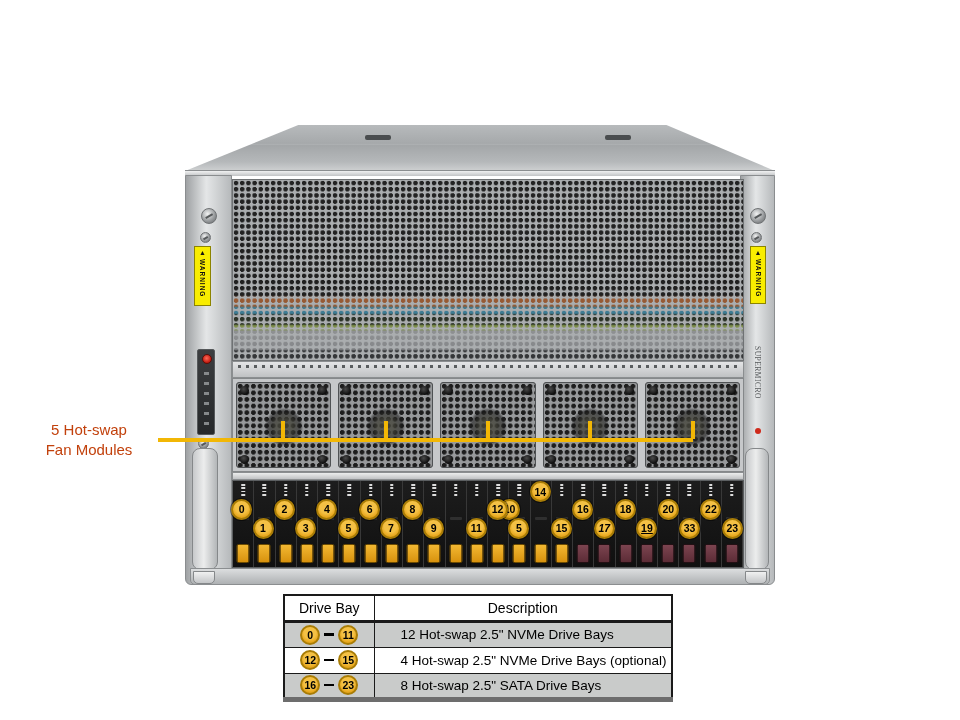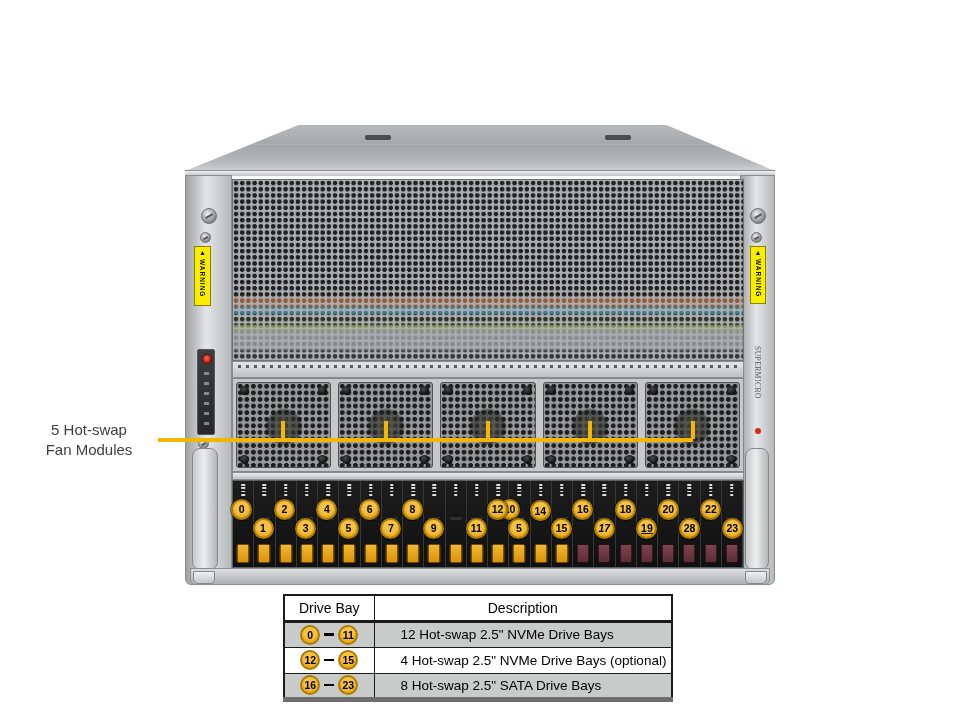--- a/index.html
+++ b/index.html
@@ -112,21 +112,21 @@
   
   .badge { display:flex; align-items:center; justify-content:center;
            width:21px; height:21px; border-radius:50%;
            background:radial-gradient(circle at 50% 38%, #f4c145 0 45%, #e8a81e 70%, #cf8e08);
            border:2px solid #a87c06; color:#000; font-size:10.5px; font-weight:bold;
            font-family:"Liberation Sans", sans-serif; }
   .drive-row .badge { position:absolute; z-index:3; box-shadow:0 0 0 1px rgba(0,0,0,.45); }
 
   
   .callout-label { position:absolute; left:28px; top:420px; width:122px; text-align:center;
-                   font-size:15px; color:#404040; line-height:20px; }
+                   font-size:15px; color:#c2410c; line-height:20px; }
   .callout-line { position:absolute; left:158px; top:438px; width:535px; height:4px; background:#f2b705; }
   .callout-tick { position:absolute; top:421px; width:4px; height:18px; background:#f2b705; }
 
   
   .bay-table { position:absolute; left:283px; top:594px; width:390px; border-collapse:collapse;
                font-size:13.5px; color:#000; border:2px solid #1a1a1a; border-bottom:5px solid #6d6d6d; }
   .bay-table th { height:26px; font-size:14px; font-weight:normal; background:#fff;
                   border:1px solid #1a1a1a; border-bottom:3px solid #1a1a1a; }
   .bay-table td { height:26px; border:1px solid #1a1a1a; }
   .bay-table .col-bay { width:90px; }
@@ -356,28 +356,28 @@
         <div class="badge" style="left: 83.49px; top: 17.5px;">4</div>
         <div class="badge" style="left: 104.82px; top: 36.5px;">5</div>
         <div class="badge" style="left: 126.15px; top: 17.5px;">6</div>
         <div class="badge" style="left: 147.48px; top: 36.5px;">7</div>
         <div class="badge" style="left: 168.81px; top: 17.5px;">8</div>
         <div class="badge" style="left: 190.14px; top: 36.5px;">9</div>
         <div class="badge" style="left: 227px; top: 17.5px; margin-left: 39px;">10</div>
         <div class="badge" style="left: 232.8px; top: 36.5px;">11</div>
         <div class="badge" style="left: 254.13px; top: 17.5px;">12</div>
         <div class="badge" style="left: 275.46px; top: 36.5px;">5</div>
-        <div class="badge" style="left: 296.79px; top: 19px; text-align: center;">14</div>
+        <div class="badge" style="left: 296.79px; top: 0; text-align: center;">14</div>
         <div class="badge" style="left: 318.12px; top: 36.5px;">15</div>
         <div class="badge" style="left: 339.45px; top: 17.5px;">16</div>
         <div class="badge" style="left: 360.78px; top: 36.5px; font-style: italic;">17</div>
         <div class="badge" style="left: 382.11px; top: 17.5px;">18</div>
         <div class="badge" style="left: 403.44px; top: 36.5px; text-decoration: underline;">19</div>
         <div class="badge" style="left: 424.77px; top: 17.5px;">20</div>
-        <div class="badge" style="left: 446.1px; top: 36.5px;">28</div>
+        <div class="badge" style="left: 446.1px; top: 36.5px;">33</div>
         <div class="badge" style="left: 467.43px; top: 17.5px;">22</div>
         <div class="badge" style="left: 488.76px; top: 36.5px;">23</div>
       </div>
 
     <div class="bottom-strip">
       <div class="foot l"></div>
       <div class="foot r"></div>
     </div>
   </div>
 

